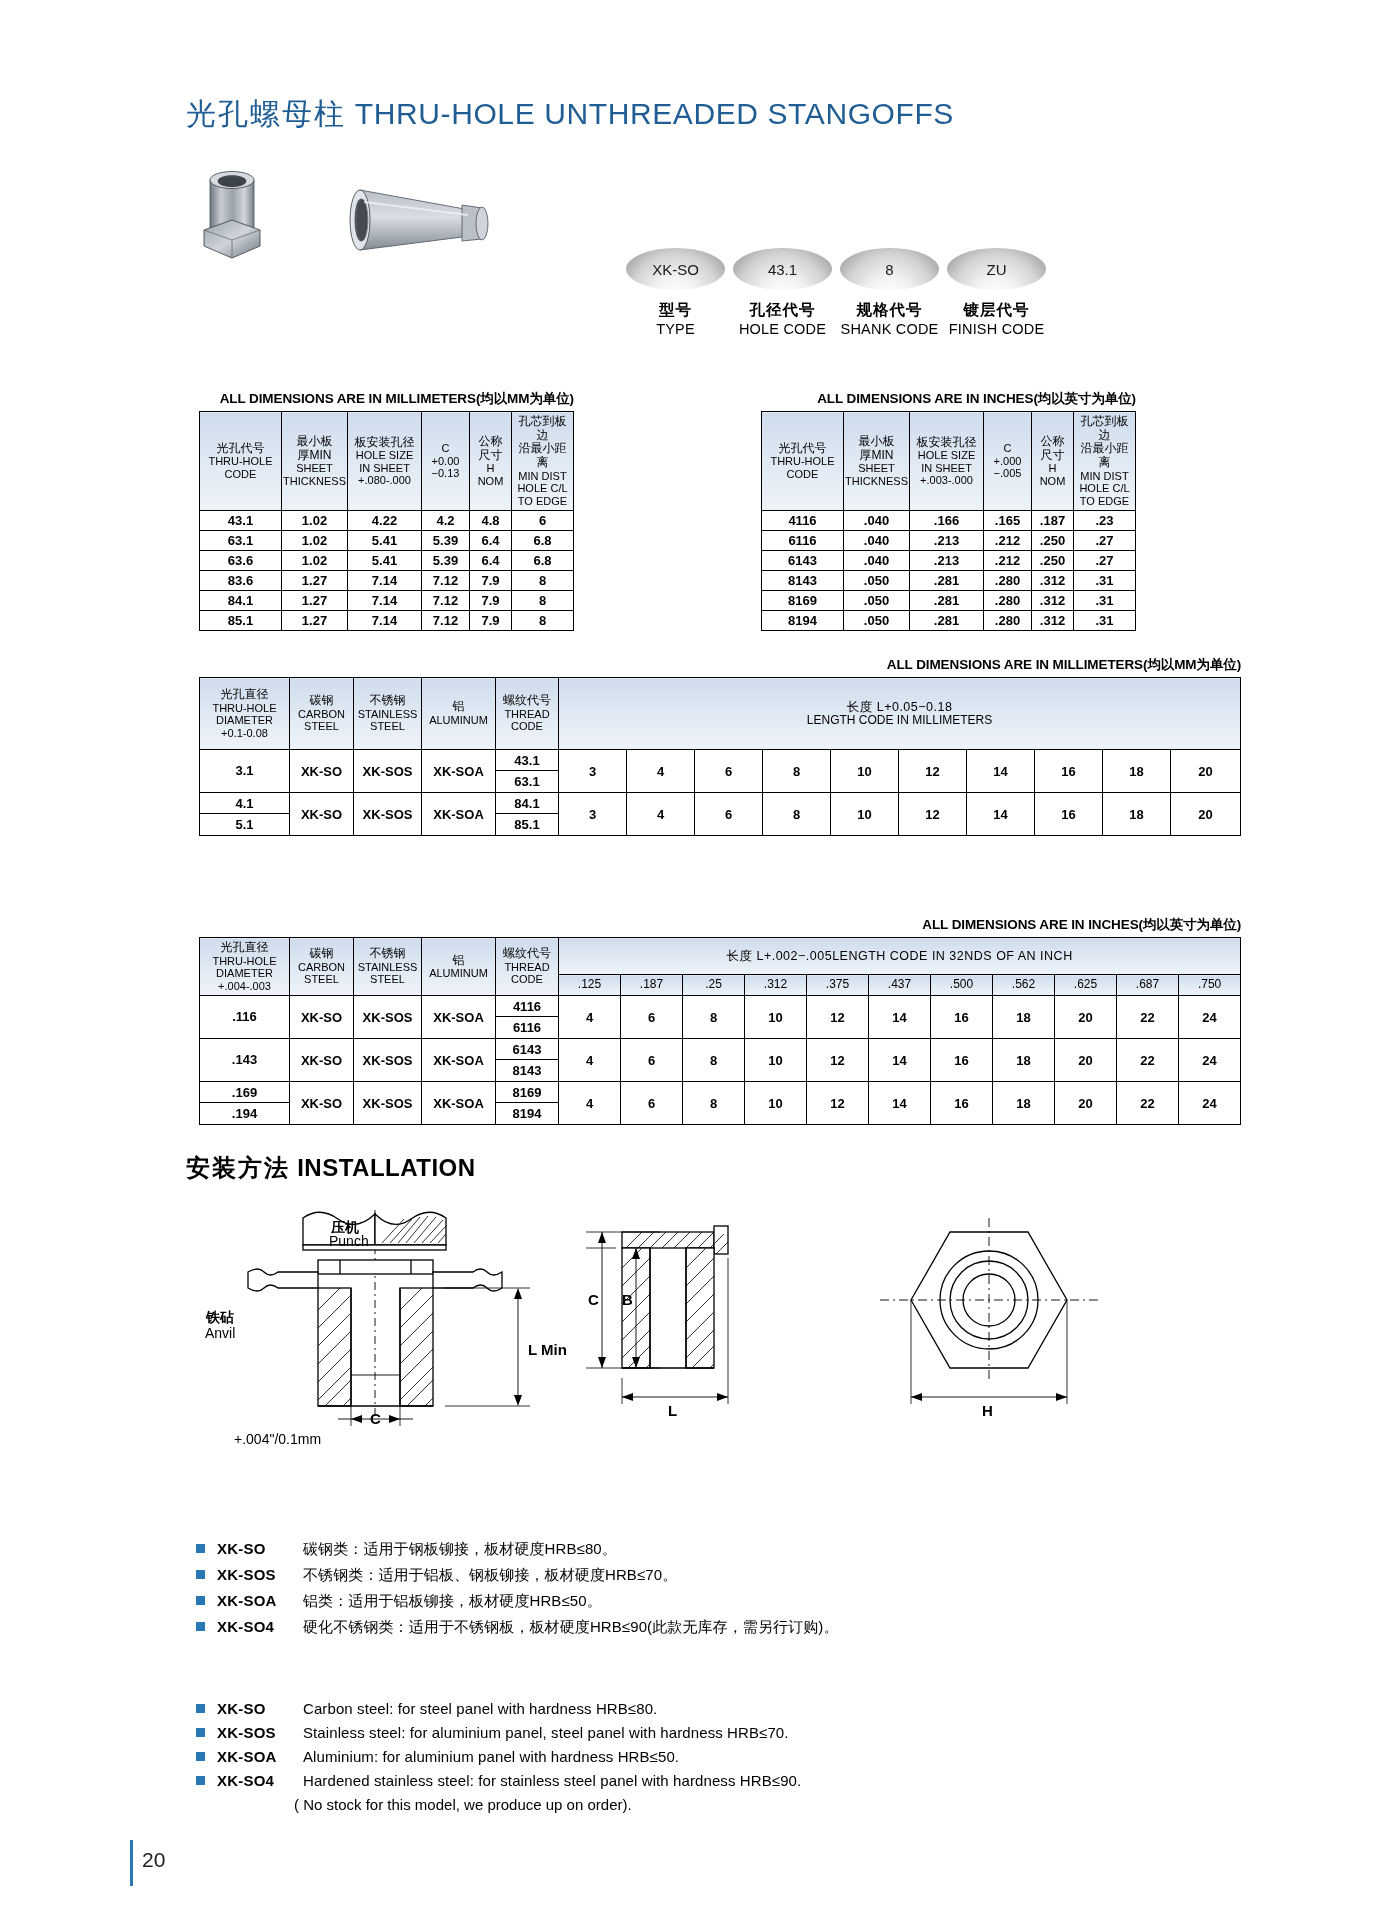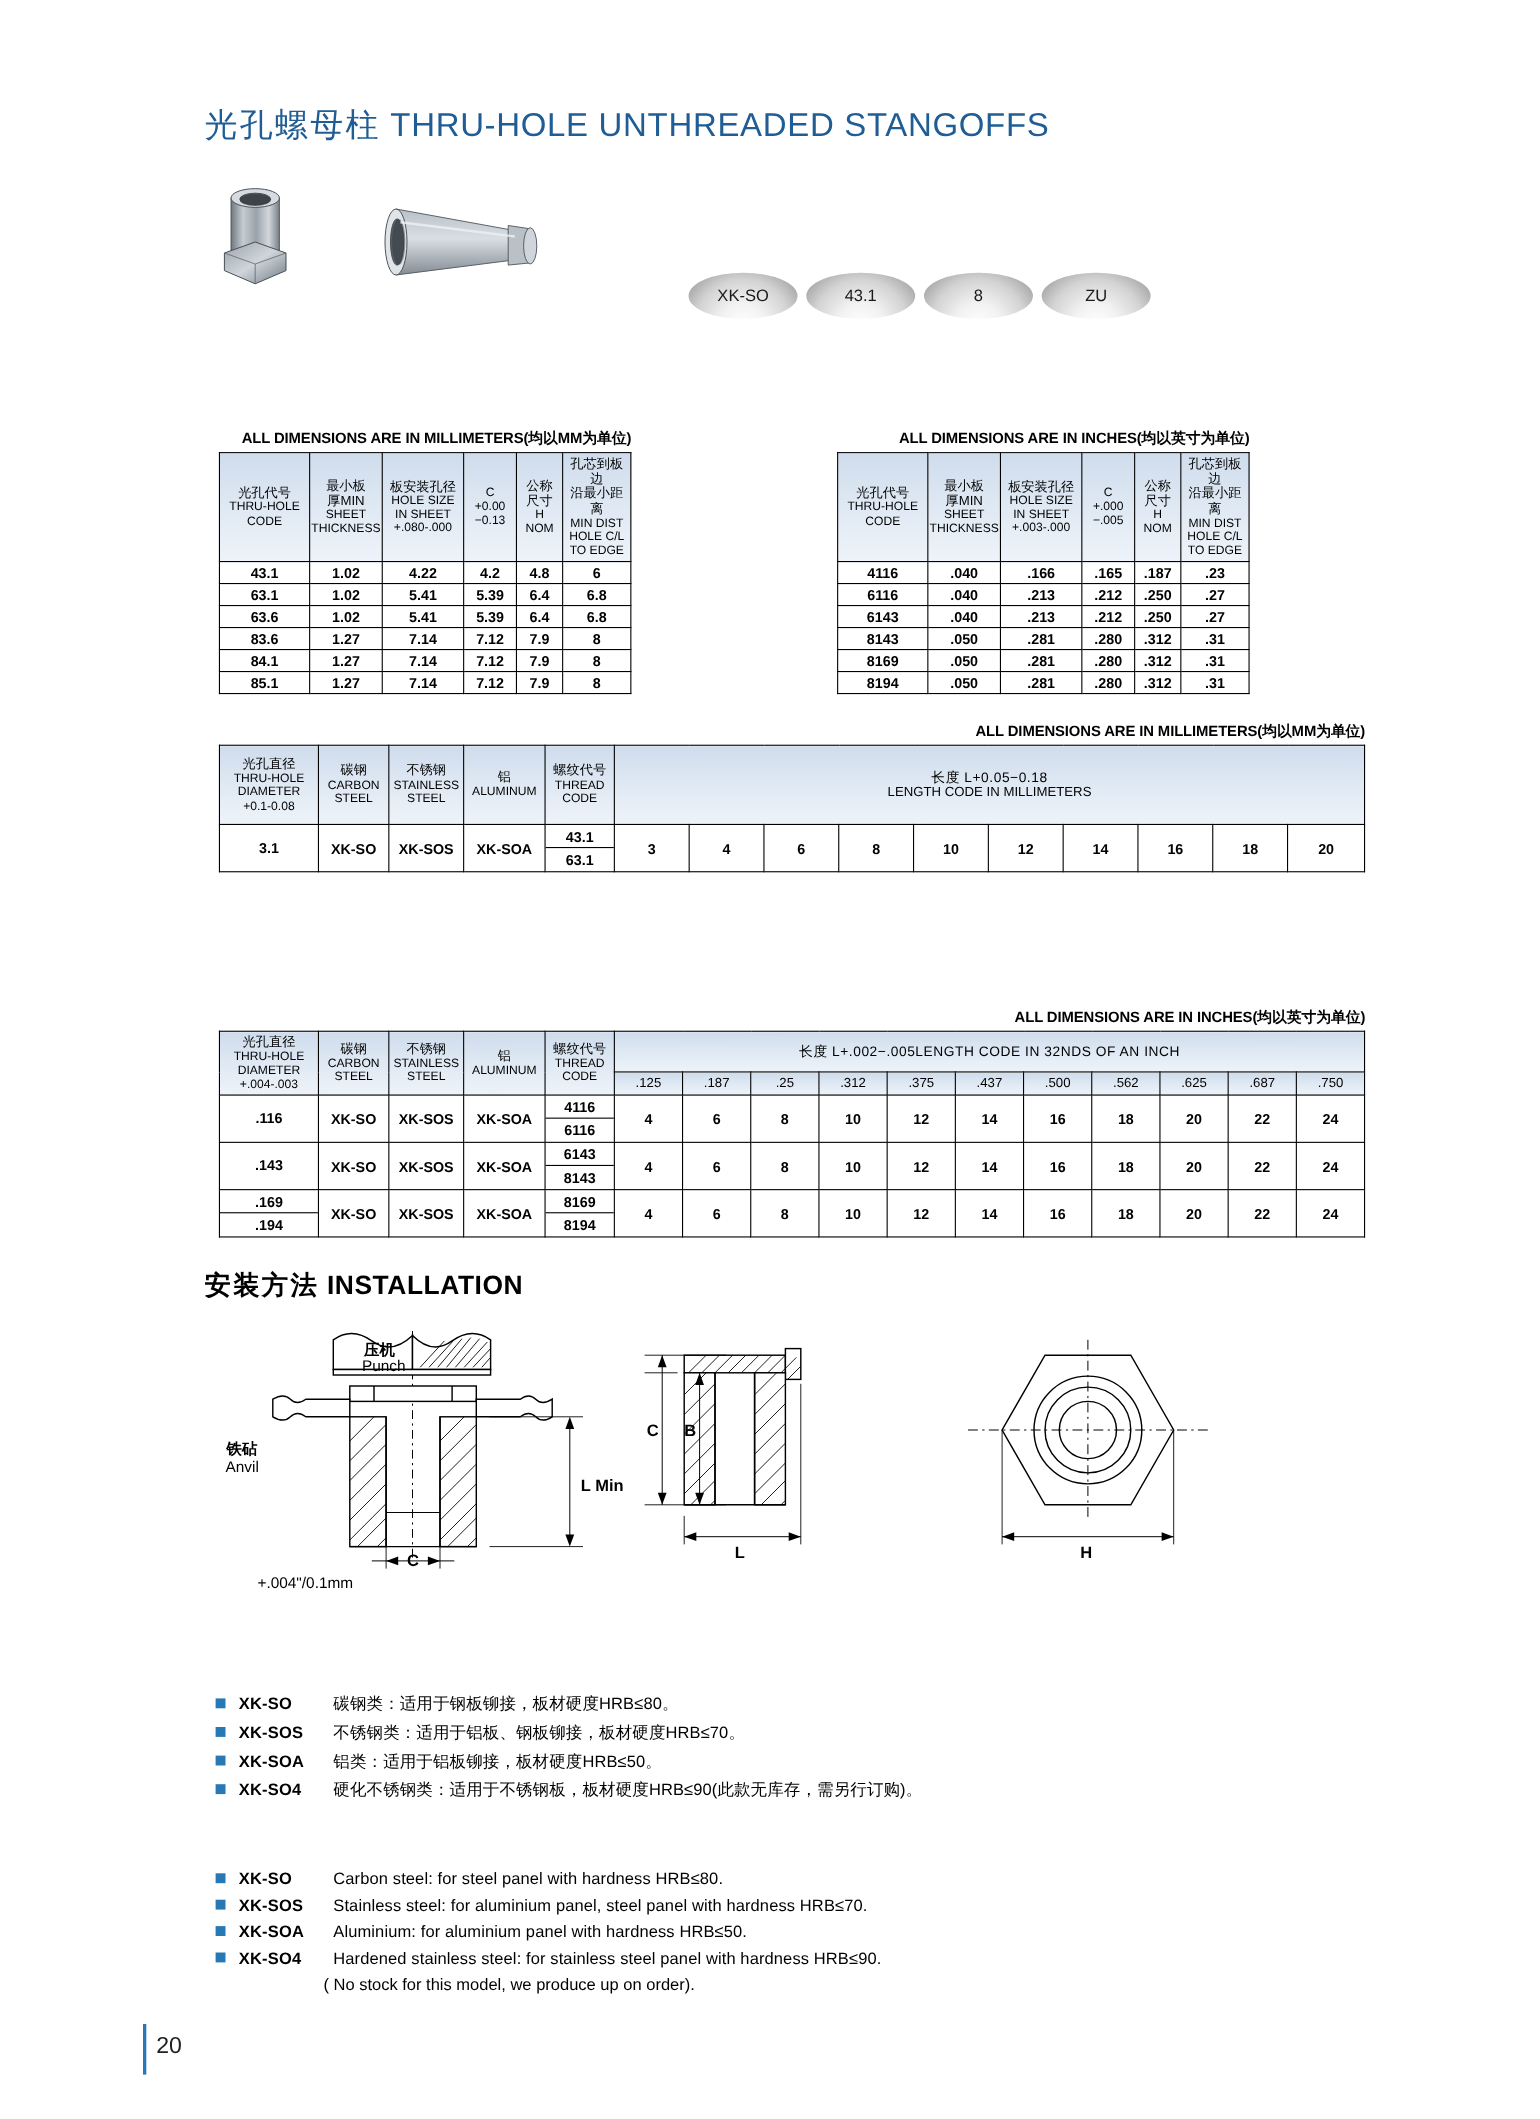--- a/index.html
+++ b/index.html
@@ -246,20 +246,38 @@
   </svg>
 </div>
 
 <div class="code-legend">
   <div class="pill-row">
     <div class="pill">XK-SO</div>
     <div class="pill">43.1</div>
     <div class="pill">8</div>
     <div class="pill">ZU</div>
   </div>
+  <div class="legend-row">
+    <div class="legend-col">
+      <div class="legend-cn">型号</div>
+      <div class="legend-en">TYPE</div>
+    </div>
+    <div class="legend-col">
+      <div class="legend-cn">孔径代号</div>
+      <div class="legend-en">HOLE  CODE</div>
+    </div>
+    <div class="legend-col">
+      <div class="legend-cn">规格代号</div>
+      <div class="legend-en">SHANK CODE</div>
+    </div>
+    <div class="legend-col">
+      <div class="legend-cn">镀层代号</div>
+      <div class="legend-en">FINISH CODE</div>
+    </div>
+  </div>
 </div>
 
 <div id="table-mm-dims-block">
   <div class="tbl-cap">ALL DIMENSIONS ARE IN MILLIMETERS(均以MM为单位)</div>
   <table class="dt" id="table-mm-dims">
     <colgroup>
         <col style="width:82px">
         <col style="width:66px">
         <col style="width:74px">
         <col style="width:48px">
@@ -489,20 +507,43 @@
         <tr>
           <td class="stack-cell" rowspan="1">
             <div style="height: 42px; line-height: 42px; border-bottom: none;">3.1</div>
           </td>
           <td>XK-SO</td>
           <td>XK-SOS</td>
           <td>XK-SOA</td>
           <td class="stack-cell" rowspan="1">
             <div>43.1</div>
             <div>63.1</div>
+          </td>
+          <td>3</td>
+          <td>4</td>
+          <td>6</td>
+          <td>8</td>
+          <td>10</td>
+          <td>12</td>
+          <td>14</td>
+          <td>16</td>
+          <td>18</td>
+          <td>20</td>
+        </tr>
+        <tr>
+          <td class="stack-cell" rowspan="1">
+            <div>4.1</div>
+            <div>5.1</div>
+          </td>
+          <td>XK-SO</td>
+          <td>XK-SOS</td>
+          <td>XK-SOA</td>
+          <td class="stack-cell" rowspan="1">
+            <div>84.1</div>
+            <div>85.1</div>
           </td>
           <td>3</td>
           <td>4</td>
           <td>6</td>
           <td>8</td>
           <td>10</td>
           <td>12</td>
           <td>14</td>
           <td>16</td>
           <td>18</td>

